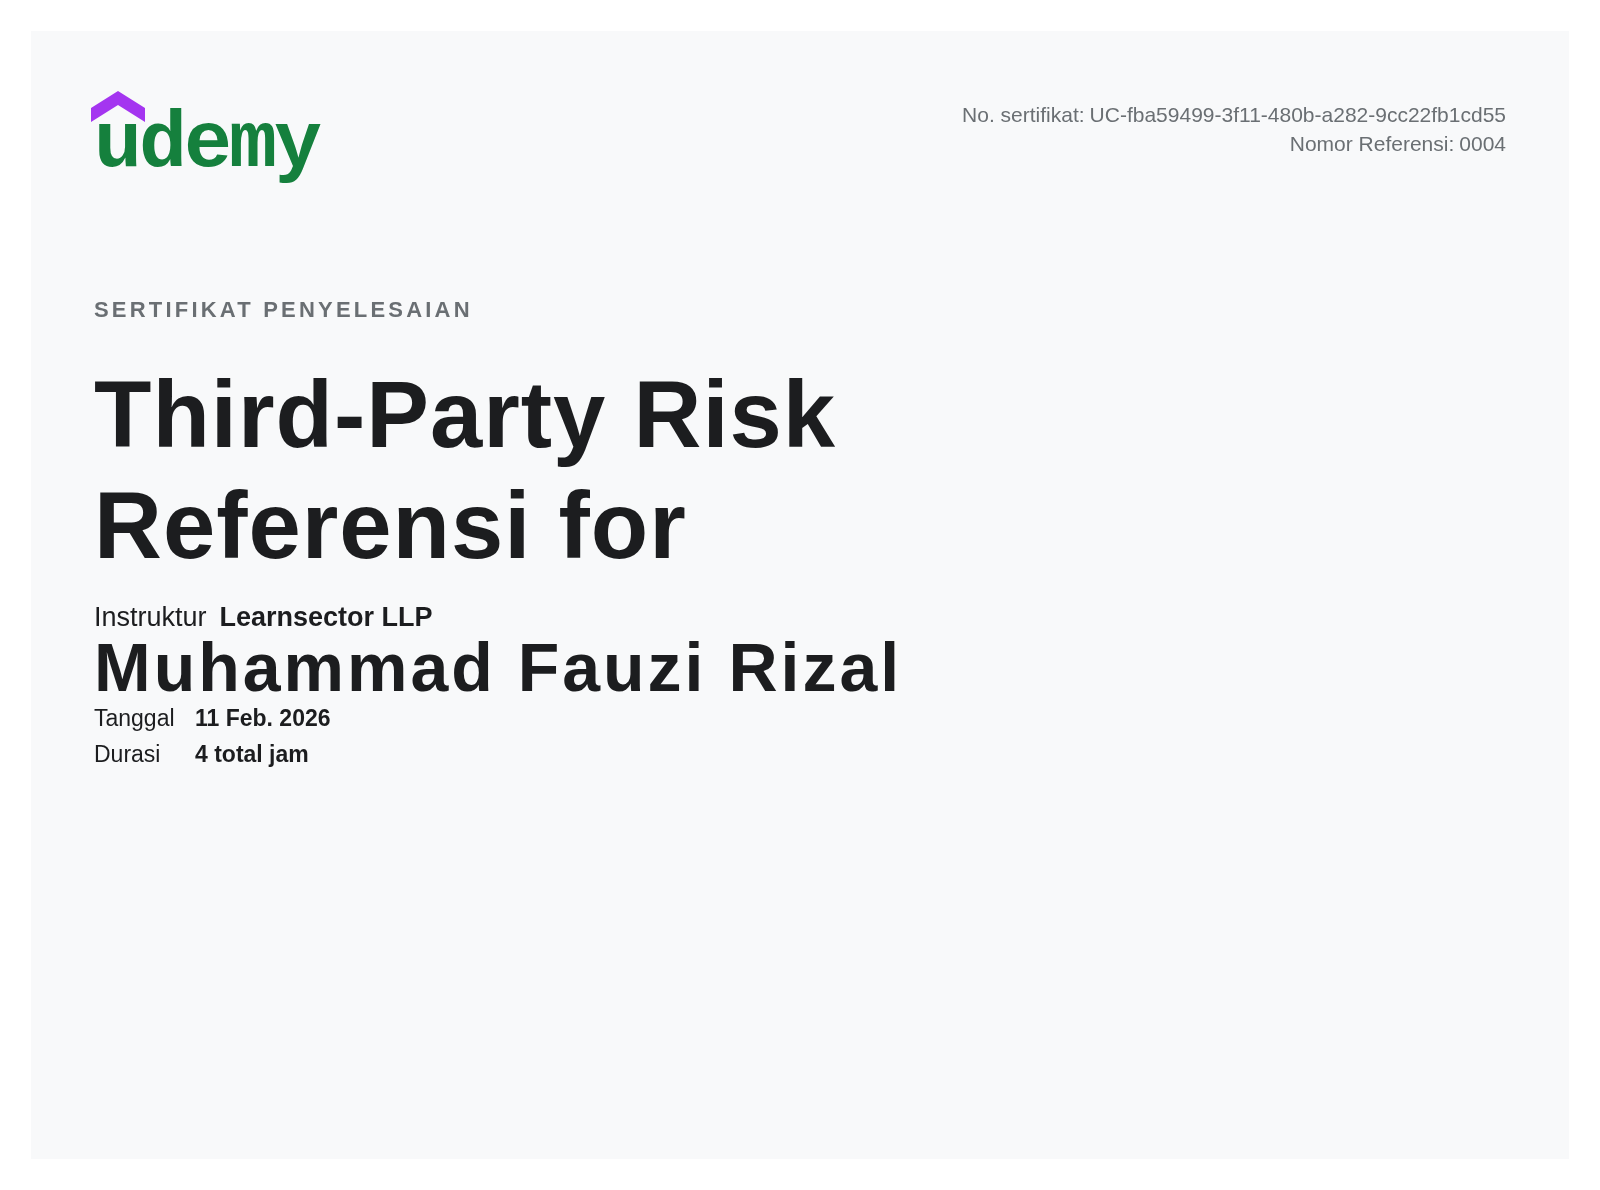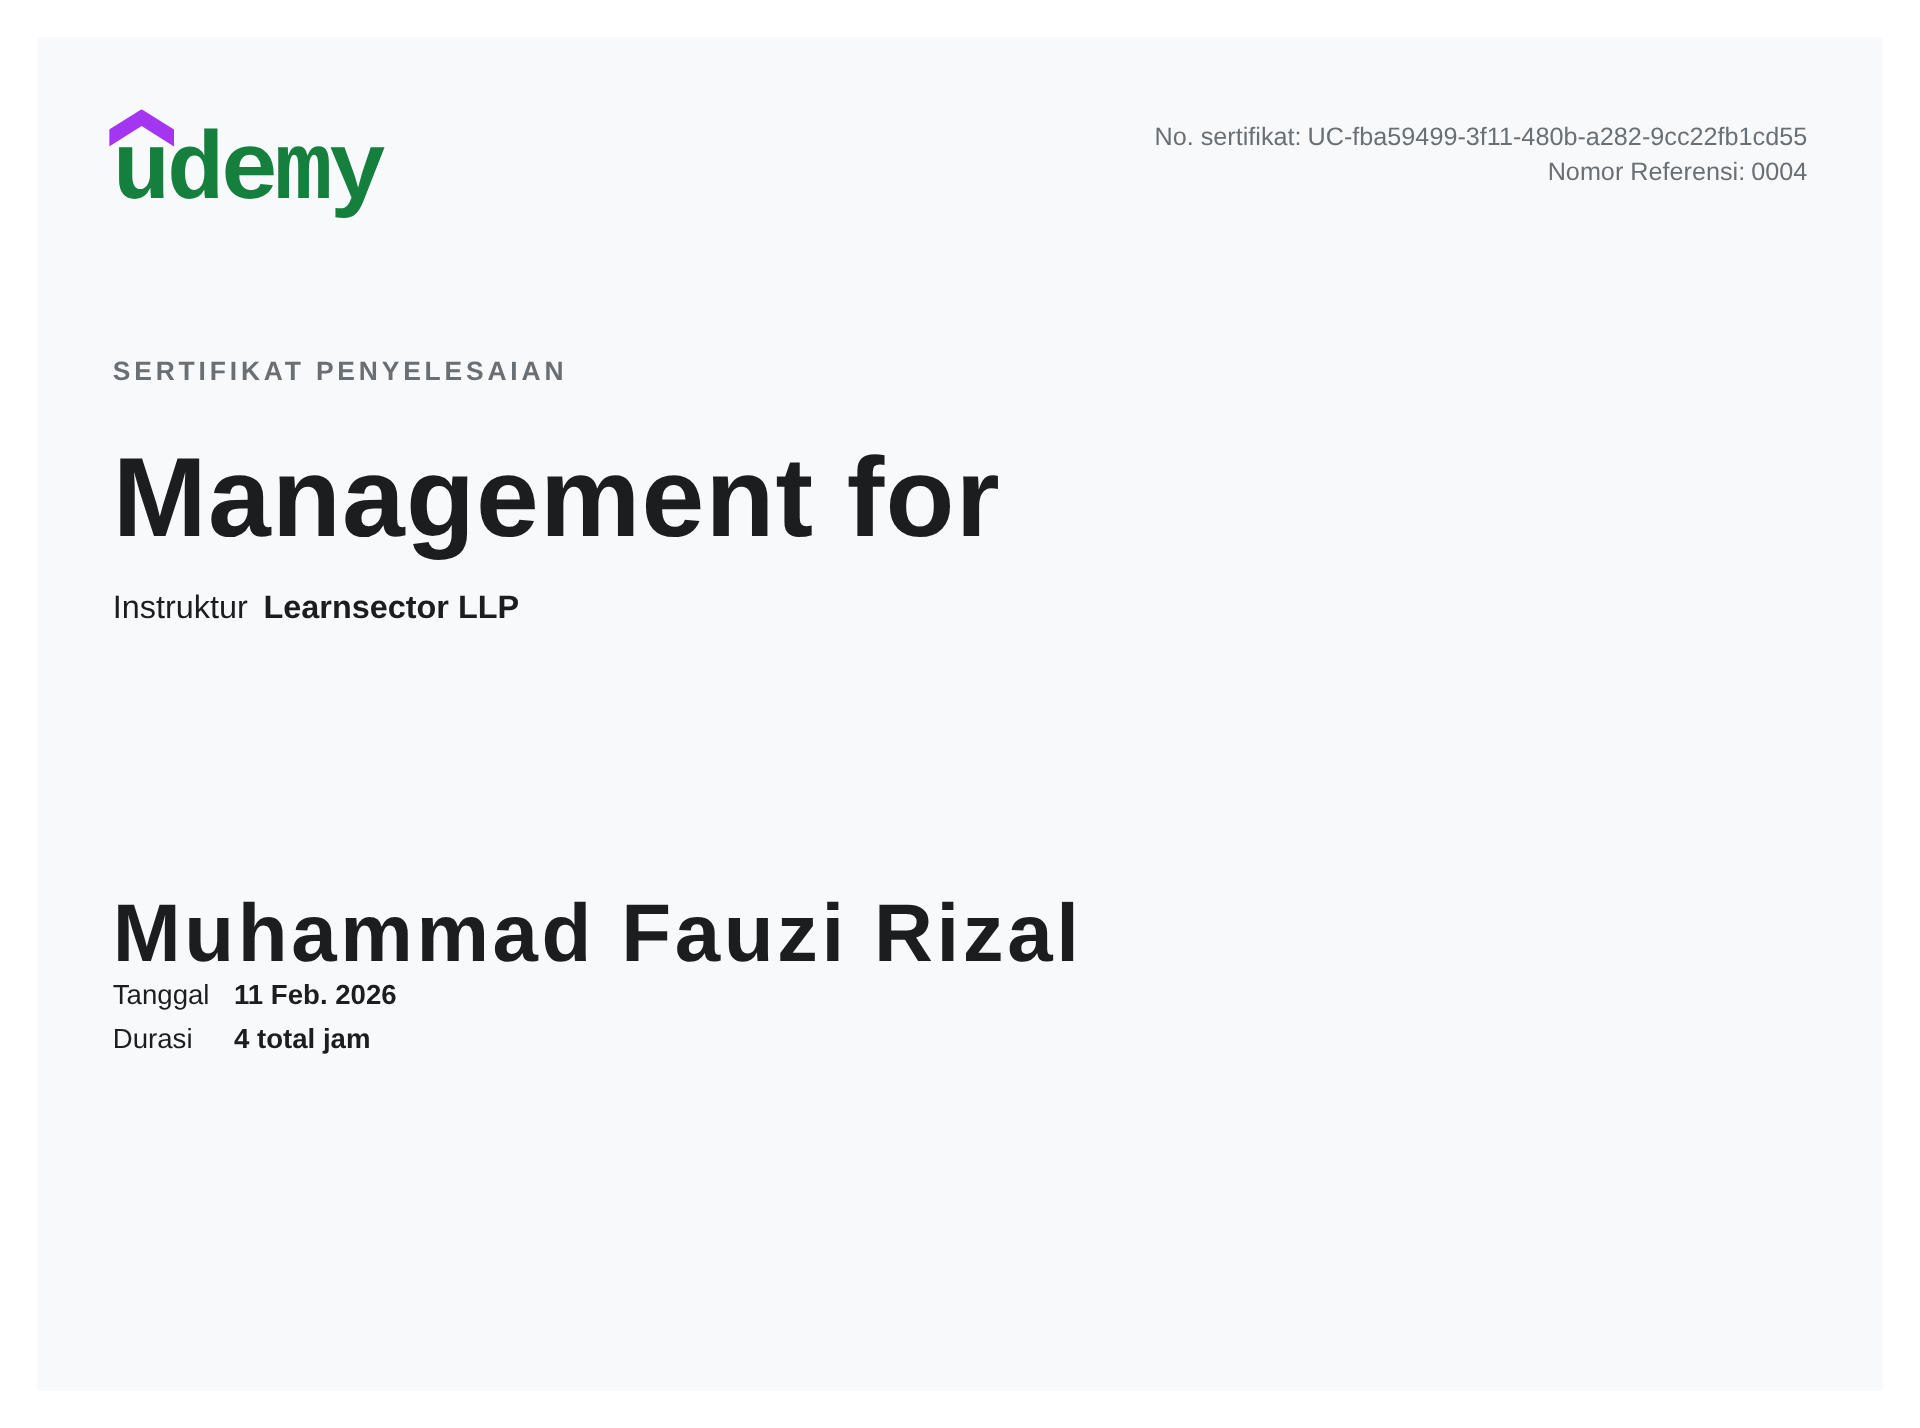--- a/index.html
+++ b/index.html
@@ -67,21 +67,20 @@
   
   .instructor {
     margin-top: 19px;
     font-size: 27px;
     line-height: 34px;
     color: #1c1d1f;
   }
   .instructor .name { font-weight: 700; margin-left: 13px; }
   
   .recipient {
-    margin-top: 222px;
     font-size: 68px;
     line-height: 66px;
     font-weight: 700;
     letter-spacing: 3px;
     color: #1c1d1f;
   }
   
   .kv-block { }
   .kv {
     font-size: 23px;
@@ -106,21 +105,22 @@
 
     <div class="meta">
       <div class="meta-line"><span>No. sertifikat:</span><span class="val">UC-fba59499-3f11-480b-a282-9cc22fb1cd55</span></div>
       <div class="meta-line"><span>Nomor Referensi:</span><span class="val">0004</span></div>
     </div>
   </div>
 
   <div class="heading">SERTIFIKAT PENYELESAIAN</div>
 
   <h1 class="course-title">
-    <div>Management for</div>
+    <div>Third-Party Risk</div>
+    <div>Referensi for</div>
   </h1>
 
   <div class="instructor"><span>Instruktur</span><span class="name">Learnsector LLP</span></div>
 
   <div class="recipient">Muhammad Fauzi Rizal</div>
 
   <div class="kv-block">
     <div class="kv"><span class="label">Tanggal</span><span class="value">11 Feb. 2026</span></div>
     <div class="kv"><span class="label">Durasi</span><span class="value">4 total jam</span></div>
   </div>

